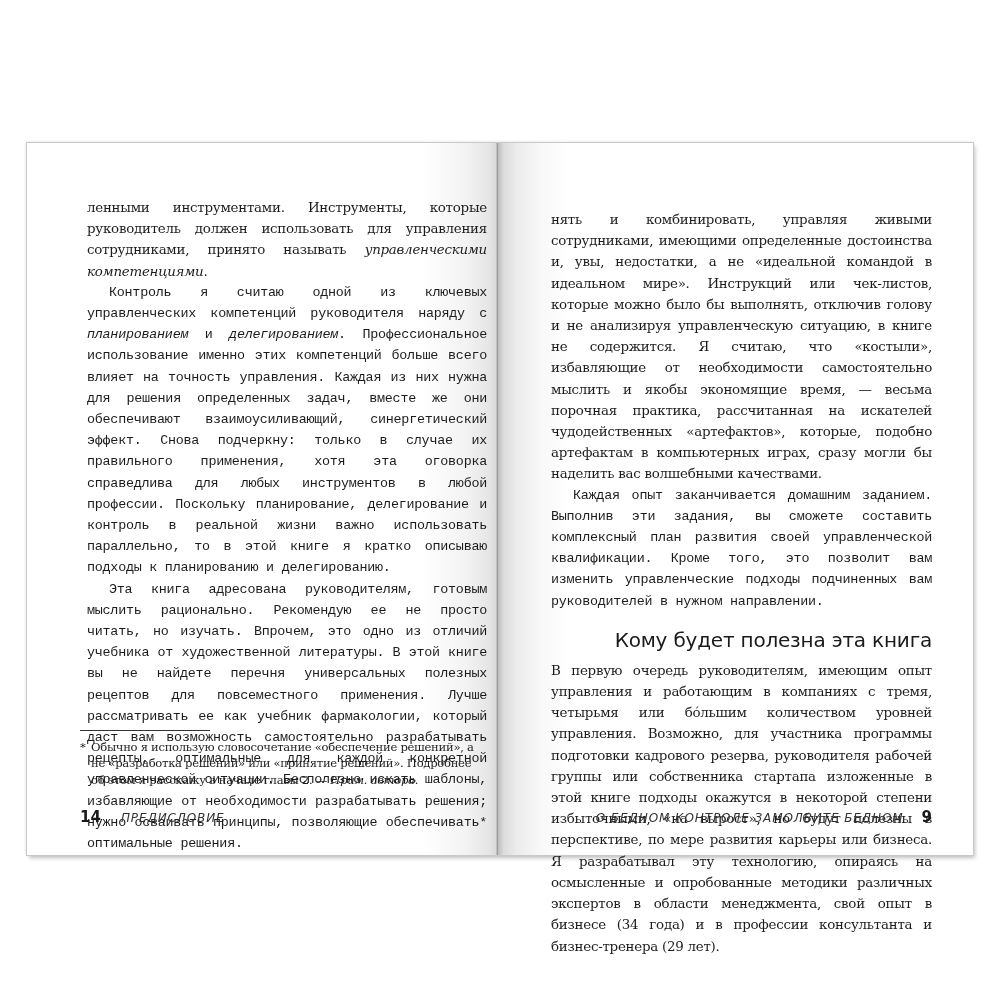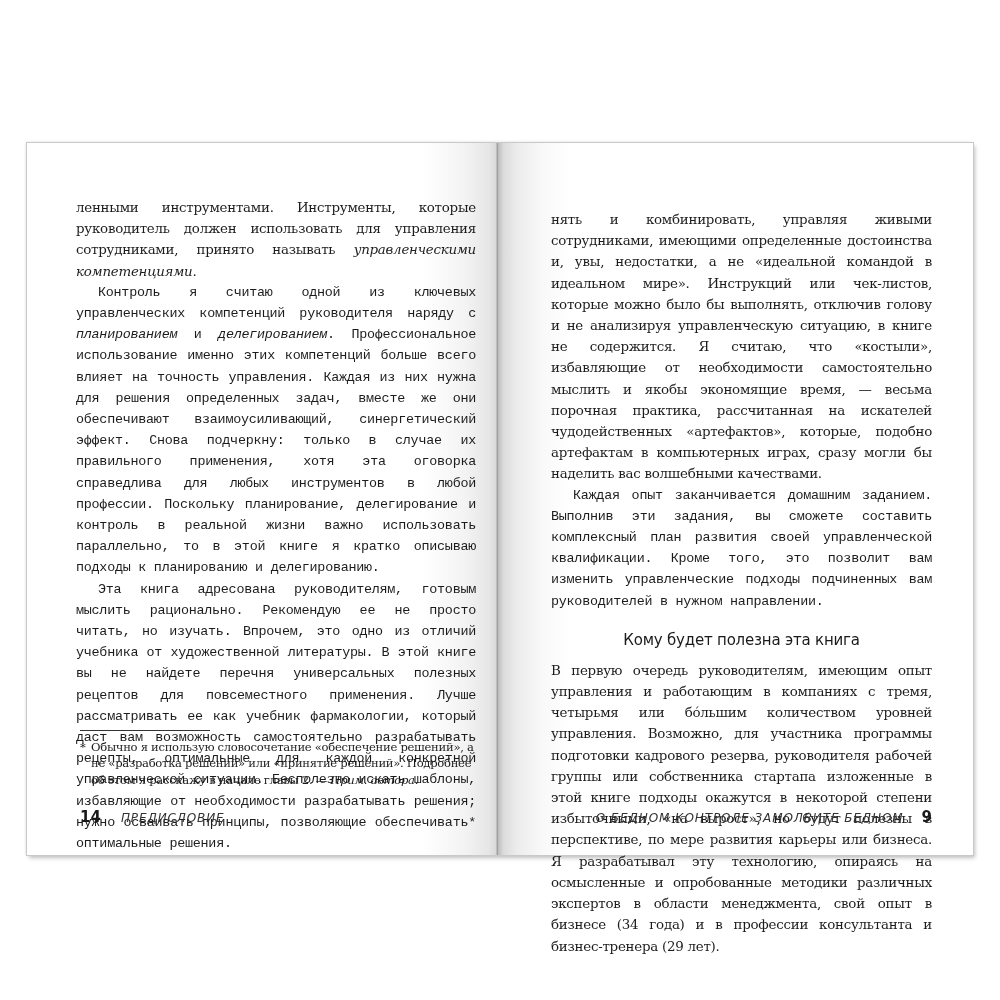--- a/index.html
+++ b/index.html
@@ -14,28 +14,28 @@
     background: linear-gradient(to right, #ffffff 0%, #ffffff 84%, #f3f3f3 93%, #e6e6e6 98%, #d6d6d6 100%);
   }
   .page.right { left:471px; width:475px;
     background: linear-gradient(to right, #bdbdbd 0%, #dcdcdc 1.2%, #ececec 4%, #f8f8f8 9%, #ffffff 15%, #ffffff 100%);
   }
   .gutter-line { position:absolute; left:469px; top:0; width:3px; height:712px; background:linear-gradient(to right,#d0d0d0,#9e9e9e,#cfcfcf); }
   .text {
     position:absolute; font-family:"DejaVu Serif","Liberation Serif",serif; font-size:13.4px;
     line-height:21.2px; color:#1c1c1c; text-align:justify; letter-spacing:-0.25px;
   }
-  .left .text { left:49px; top:54px; width:400px; }
+  .left .text { left:60px; top:54px; width:400px; }
   .right .text { left:53px; top:66px; width:381px; }
   .text p { margin:0; text-indent:0; }
   .text p.ind { text-indent:22px;font-family:Liberation Mono, monospace; }
   .text em { font-style:italic; }
   .heading {
-    font-family:"DejaVu Sans","Liberation Sans",sans-serif; font-size:15px; font-weight:normal;
-    text-align:center; margin:17px 0 9px 0; line-height:22px; color:#1a1a1a; letter-spacing:-0.2px;
+    font-family:"DejaVu Sans","Liberation Sans",sans-serif; font-size:20px; font-weight:normal;
+    text-align:right; margin:17px 0 9px 0; line-height:22px; color:#1a1a1a; letter-spacing:-0.2px;
   }
   .fn-rule { position:absolute; left:53px; top:587px; width:130px; height:1px; background:#333; }
   .footnote {
     position:absolute; left:53px; top:596px; width:400px; font-family:"DejaVu Serif","Liberation Serif",serif;
     font-size:11.6px; line-height:16.4px; color:#1c1c1c; letter-spacing:-0.3px;
   }
   .footnote .star { position:absolute; left:0; top:0; }
   .footnote .fn-body { margin-left:11px; }
   .folio { position:absolute; top:664px; font-family:"DejaVu Sans","Liberation Sans",sans-serif; color:#1a1a1a; }
   .folio .num { font-size:15px; font-weight:bold; }

